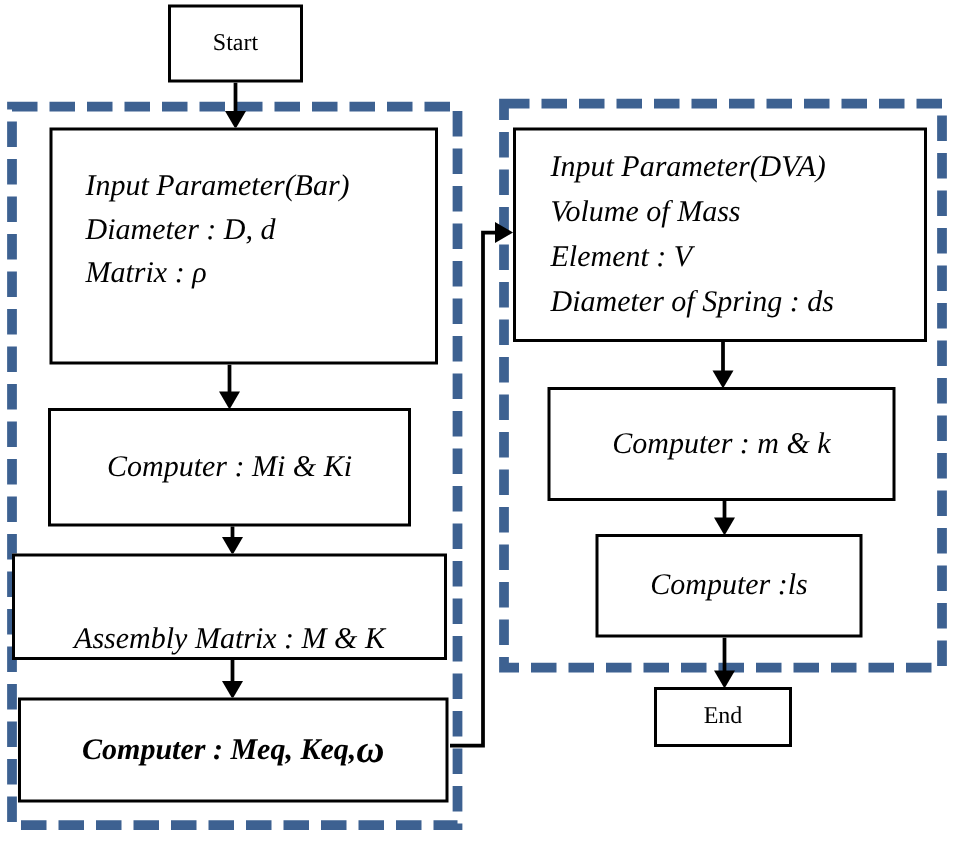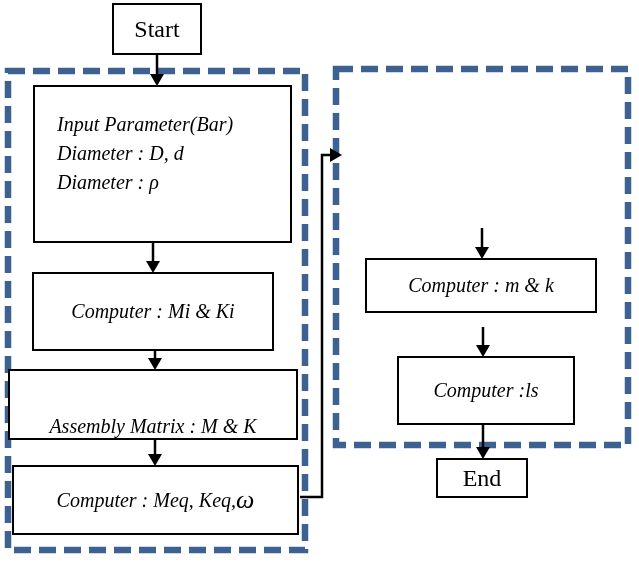--- a/index.html
+++ b/index.html
@@ -20,21 +20,21 @@
     position: absolute;
     background: #ffffff;
     border: 2px solid #000000;
     box-sizing: border-box;
     color: #000000;
   }
   .terminal {
     display: flex;
     align-items: center;
     justify-content: center;
-    font-size: 24px;
+    font-size: 16px;
     font-style: normal;
     border-width: 2.5px;
   }
   .process {
     display: flex;
     align-items: center;
     justify-content: center;
     font-style: italic;
     font-size: 20px;
     text-align: center;
@@ -87,38 +87,44 @@
     <polygon points="476,447 490,447 483,459" fill="#000"></polygon>
   </svg>
 
   <div class="node terminal" style="left:112px; top:3px; width:90px; height:52px;">
     <span>Start</span>
   </div>
 
   <div class="node io" style="left:33px; top:85px; width:259px; height:158px; padding:7px 6px 0 22px;">
     <div class="line" style="line-height:29px;margin-top:16px;">Input Parameter(Bar)</div>
     <div class="line" style="line-height:29px;">Diameter : D, d</div>
-    <div class="line" style="line-height:29px;">Diameter : ρ</div>
+    <div class="line" style="line-height:29px;">Matrix : ρ</div>
   </div>
 
   <div class="node process" style="left:32px; top:272px; width:242px; height:79px;">
     <span>Computer : Mi &amp; Ki</span>
   </div>
 
   <div class="node process" style="left:8px; top:369px; width:290px; height:71px;align-items:flex-end;">
     <span>Assembly Matrix : M &amp; K</span>
   </div>
 
-  <div class="node process" style="left:12px; top:465px; width:287px; height:70px;">
+  <div class="node process" style="left:12px; top:465px; width:287px; height:70px;font-weight:bold;">
     <span>Computer : Meq, Keq,</span>
       <span class="omega">ω</span>
   </div>
 
+  <div class="node io" style="left:342px; top:85px; width:276px; height:143px; padding:9px 4px 0 23px;">
+    <div class="line" style="line-height:30px;">Input Parameter(DVA)</div>
+    <div class="line" style="line-height:30px;">Volume of Mass</div>
+    <div class="line" style="line-height:30px;">Element : V</div>
+    <div class="line" style="line-height:30px;">Diameter of Spring : ds</div>
+  </div>
 
-  <div class="node process" style="left:365px; top:258px; width:232px; height:55px;">
+  <div class="node process" style="left:365px; top:258px; width:232px; height:76px;">
     <span>Computer : m &amp; k</span>
   </div>
 
   <div class="node process" style="left:397px; top:356px; width:178px; height:69px;">
     <span>Computer :ls</span>
   </div>
 
   <div class="node terminal" style="left:436px; top:458px; width:92px; height:40px;">
     <span>End</span>
   </div>

